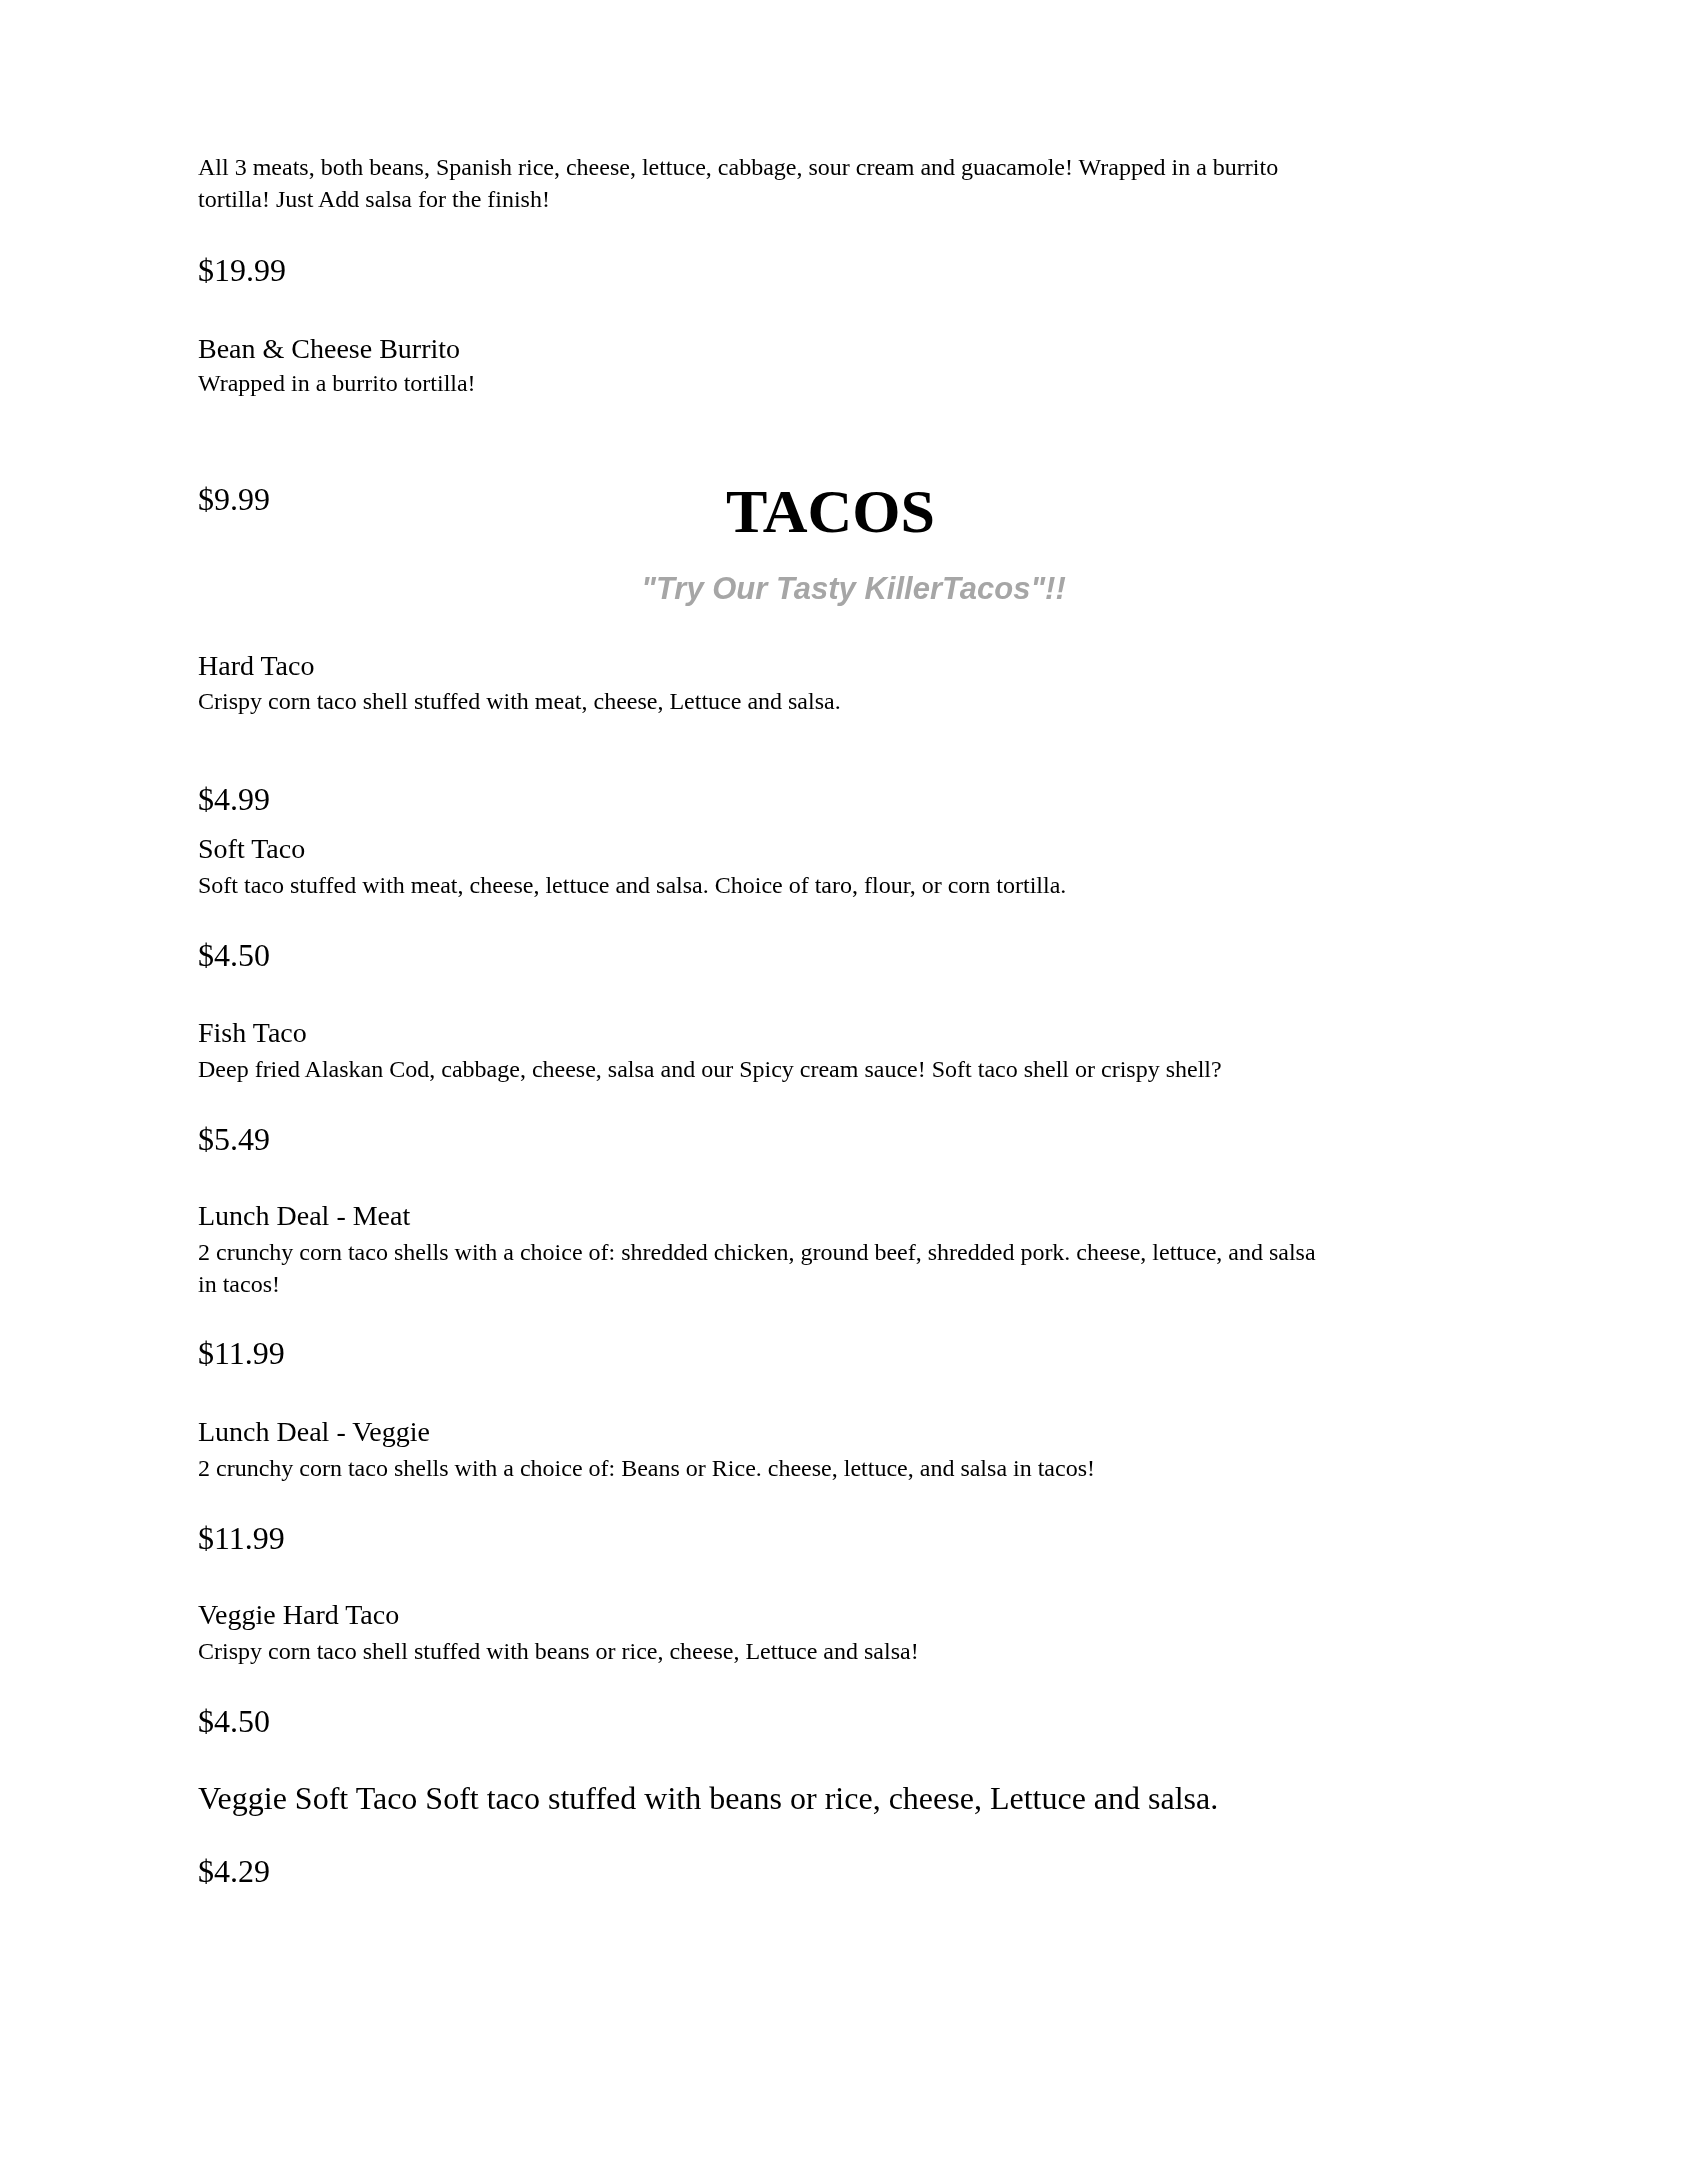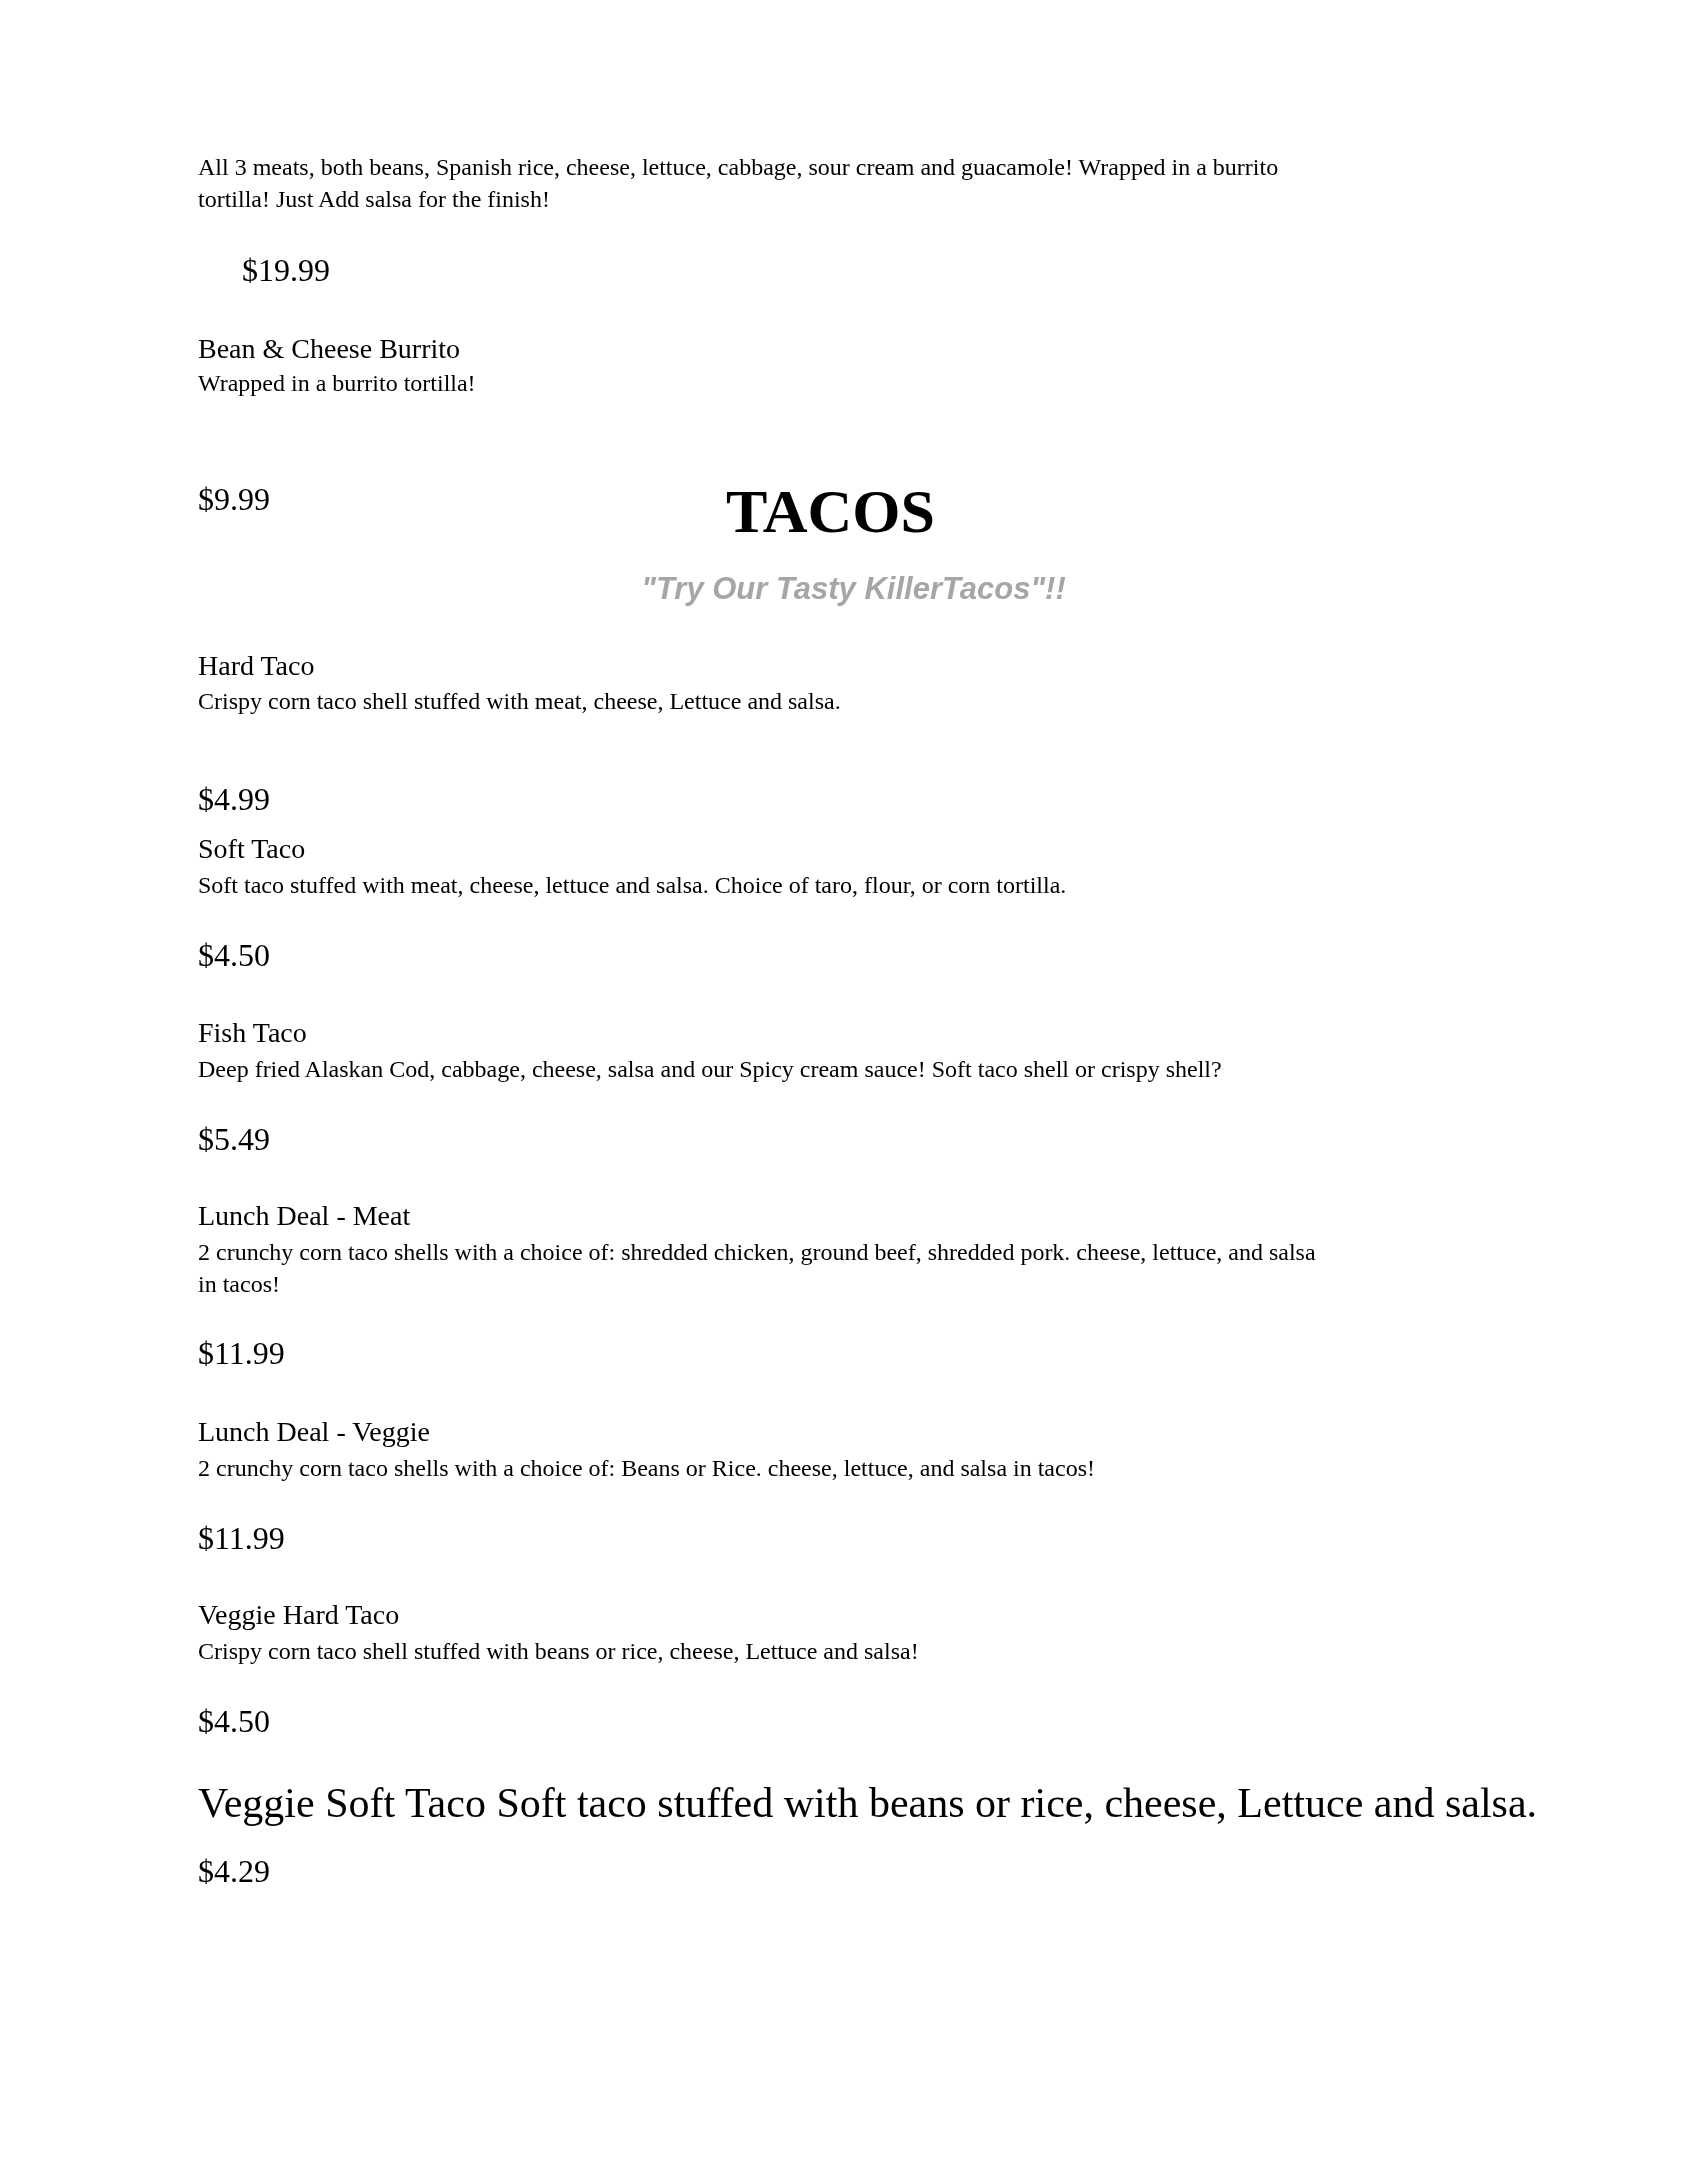--- a/index.html
+++ b/index.html
@@ -2,35 +2,35 @@
 <html><head>
 <meta charset="utf-8">
 <style>
   html, body { margin: 0; padding: 0; background: #ffffff; }
   body { width: 1683px; height: 2178px; position: relative; overflow: hidden; }
   .page { position: absolute; left: 0; top: 8px; width: 1603px; height: 2178px; background: #ffffff; }
   .t { position: absolute; left: 198px; white-space: nowrap; color: #000000; font-family: "Liberation Serif", "DejaVu Serif", serif; line-height: 1; margin: 0; }
   .name { font-size: 28px; }
   .desc { font-size: 24px; }
   .price { font-size: 32px; }
-  .combo { font-size: 42px; }
+  .combo { font-size: 32px; }
   .section-title { position: absolute; left: 0; width: 1683px; text-align: center; font-family: "Liberation Serif", "DejaVu Serif", serif; font-weight: bold; font-size: 62px; line-height: 1; color: #000000; margin: 0; }
   .section-title span { position: relative; left: -11px; }
   .tagline { position: absolute; left: 0; width: 1683px; text-align: center; font-family: "Liberation Sans", "DejaVu Sans", sans-serif; font-weight: bold; font-style: italic; font-size: 31px; line-height: 1; color: #a6a6a6; margin: 0; }
   .tagline span { position: relative; left: 12px; }
 </style>
 </head>
 <body>
 
 <div class="page">
 
   <div>
     <p class="t desc" style="top:147px;">All 3 meats, both beans, Spanish rice, cheese, lettuce, cabbage, sour cream and guacamole! Wrapped in a burrito</p>
     <p class="t desc" style="top:179px;">tortilla! Just Add salsa for the finish!</p>
-    <p class="t price" style="top:246px;margin-left:44px;">$19.99</p>
+    <p class="t price" style="top:246px;">$19.99</p>
   </div>
 
   <div>
     <p class="t name" style="top:327px;">Bean &amp; Cheese Burrito</p>
     <p class="t desc" style="top:363px;">Wrapped in a burrito tortilla!</p>
     <p class="t price" style="top:430px;margin-top:45px;">$9.99</p>
   </div>
 
   <h1 class="section-title" style="top:472px;"><span>TACOS</span></h1>
   <p class="tagline" style="top:565px;"><span>"Try Our Tasty KillerTacos"!!</span></p>

